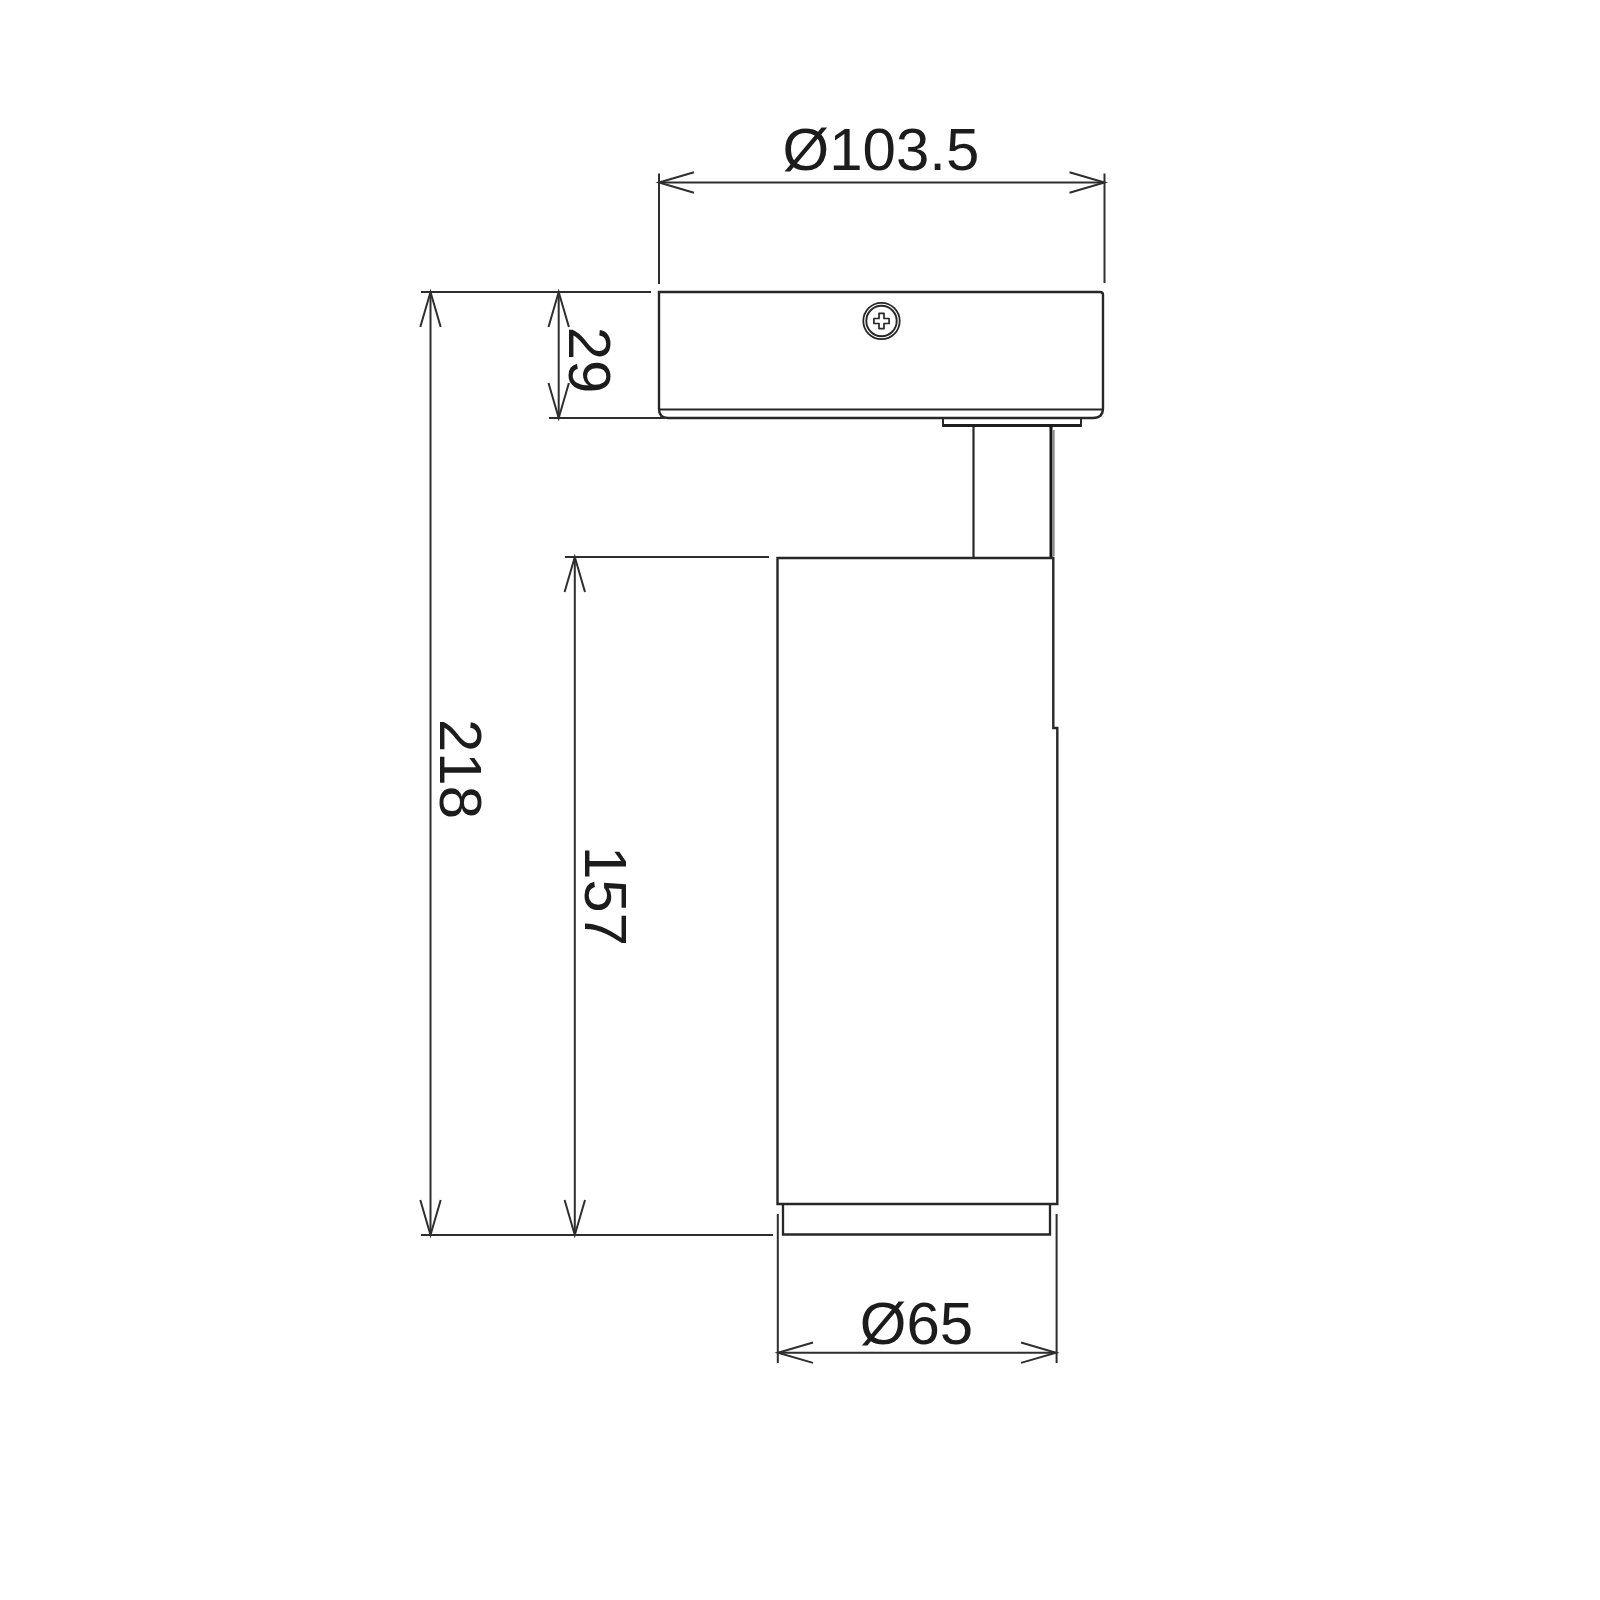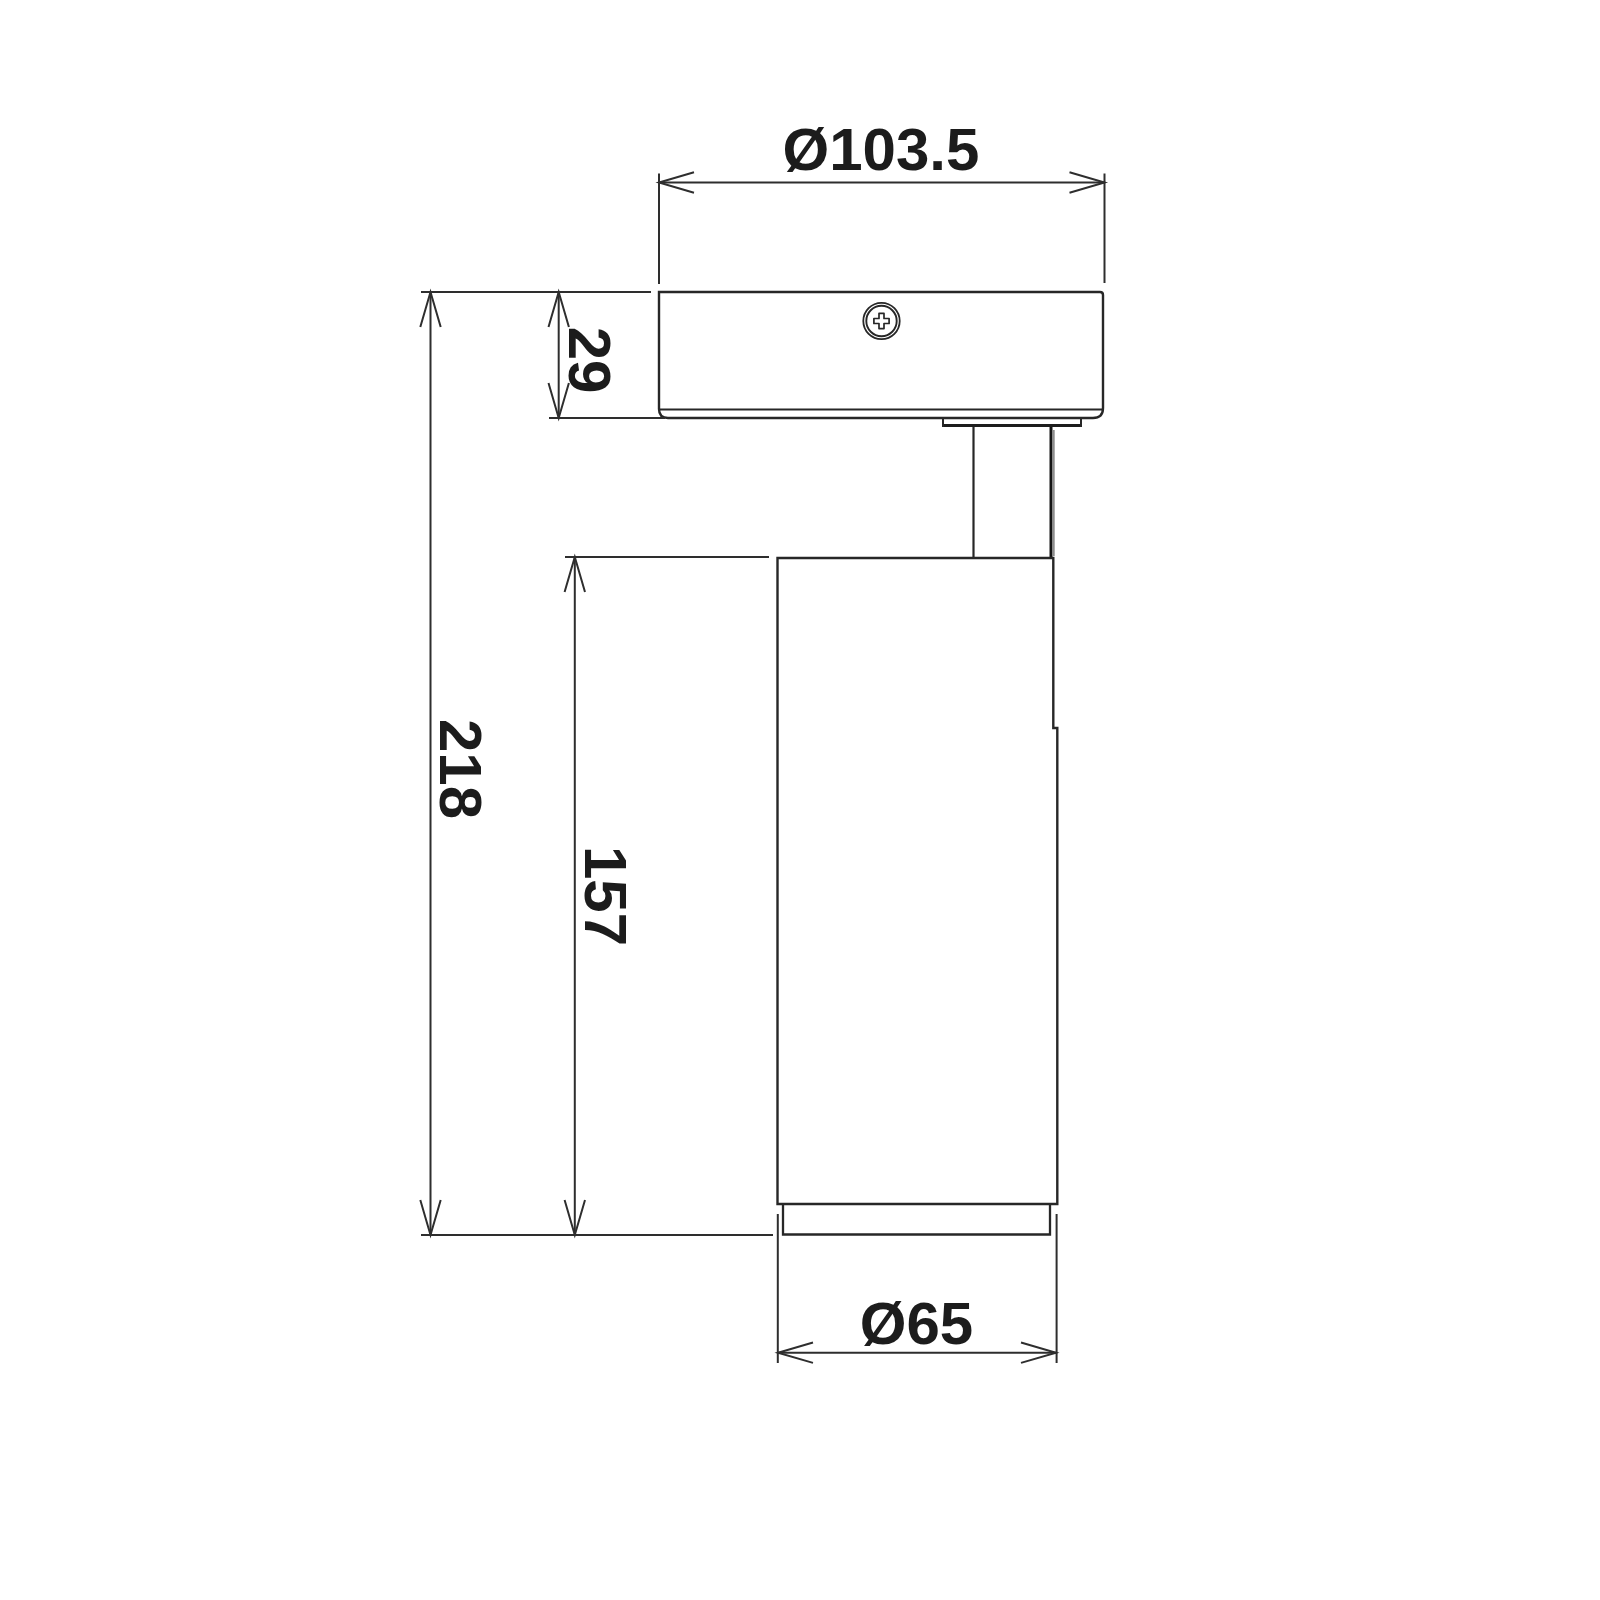--- a/index.html
+++ b/index.html
@@ -1,16 +1,16 @@
 <!DOCTYPE html>
 <html><head>
 <meta charset="utf-8">
 <style>
   html,body{margin:0;padding:0;background:#ffffff;}
-  .stage{position:relative;width:1600px;height:1600px;background:#ffffff;overflow:hidden;font-weight:bold;}
+  .stage{position:relative;width:1600px;height:1600px;background:#ffffff;overflow:hidden;}
   svg{display:block;filter:blur(0.55px);}
   text{font-family:"Liberation Sans", sans-serif; fill:#1c1c1c;}
 </style>
 </head>
 <body>
 <div class="stage">
 <svg width="1600" height="1600" viewBox="0 0 1600 1600">
   <g fill="none" stroke-linecap="butt">
 
     <path d="M 659 292 L 1100 292 Q 1103 292 1103 295 L 1103 408 Q 1103 418 1093 418 L 668 418 Q 659 418 659 409 L 659 295 Q 659 292 659 292 Z" stroke="#272727" stroke-width="2.4"></path>

